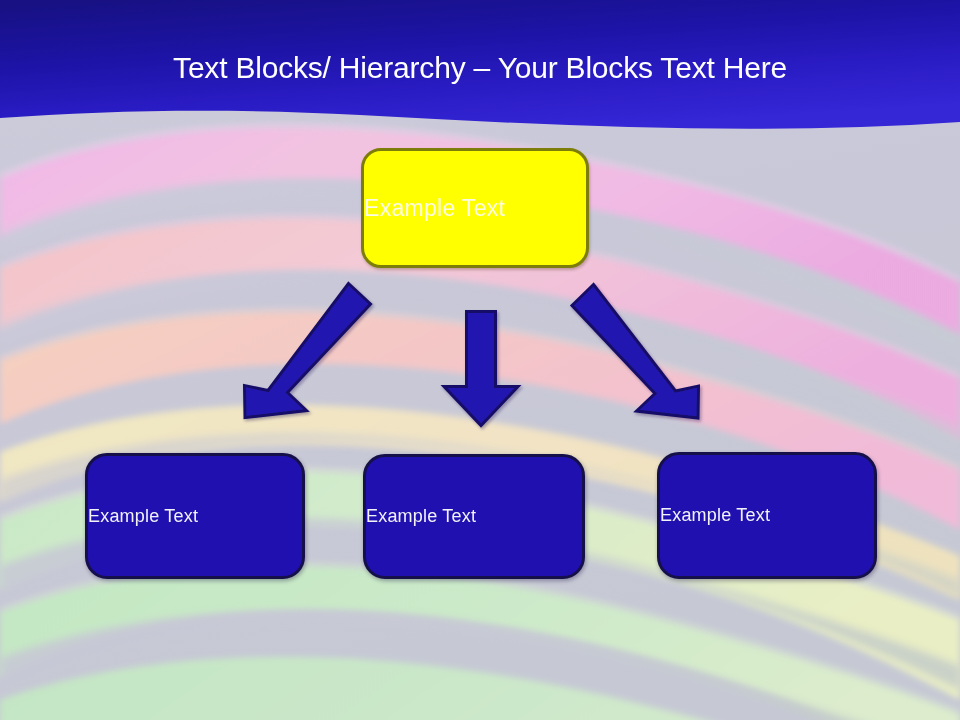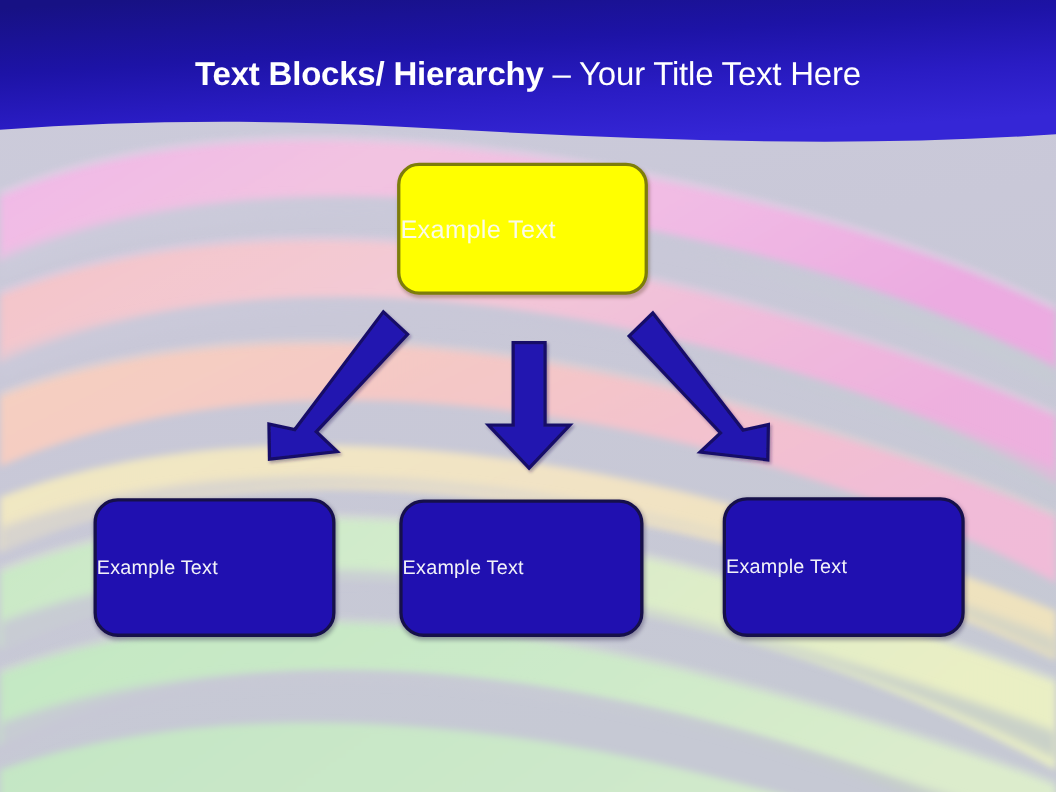--- a/index.html
+++ b/index.html
@@ -35,21 +35,21 @@
     top: 50px;
     width: 960px;
     text-align: center;
     color: #ffffff;
     font-size: 30px;
     line-height: 36px;
     letter-spacing: -0.2px;
     white-space: nowrap;
     z-index: 5;
   }
-  .title .t-bold { font-weight: bold; }
+  .title .t-bold { font-weight: normal; }
   .title .t-norm { font-weight: normal; }
 
   .node {
     position: absolute;
     display: flex;
     align-items: center;
     justify-content: center;
     box-sizing: border-box;
     z-index: 4;
   }
@@ -221,21 +221,21 @@
         <stop offset="38%" stop-color="#1d13a6"></stop>
         <stop offset="70%" stop-color="#2a1cc4"></stop>
         <stop offset="100%" stop-color="#3526d6"></stop>
       </linearGradient>
     </defs>
     <path d="M0,0 L960,0 L960,122 C760,136 560,126 360,115
              C230,108 110,110 0,118 Z" fill="url(#gHeader)"></path>
   </svg>
 
   <div class="title">
-    <span class="t-bold">Text Blocks/ Hierarchy </span><span class="t-norm">– Your Title Text Here</span>
+    <span class="t-bold">Text Blocks/ Hierarchy </span><span class="t-norm">– Your Blocks Text Here</span>
   </div>
 
   <svg id="arrows-svg" viewBox="0 0 960 720" preserveAspectRatio="none">
     <defs>
       <filter id="arrShadow" x="-30%" y="-30%" width="180%" height="180%">
         <feDropShadow dx="1.5" dy="2" stdDeviation="1.4" flood-color="#241a5a" flood-opacity="0.38"></feDropShadow>
       </filter>
     </defs>
 
     <g filter="url(#arrShadow)">

